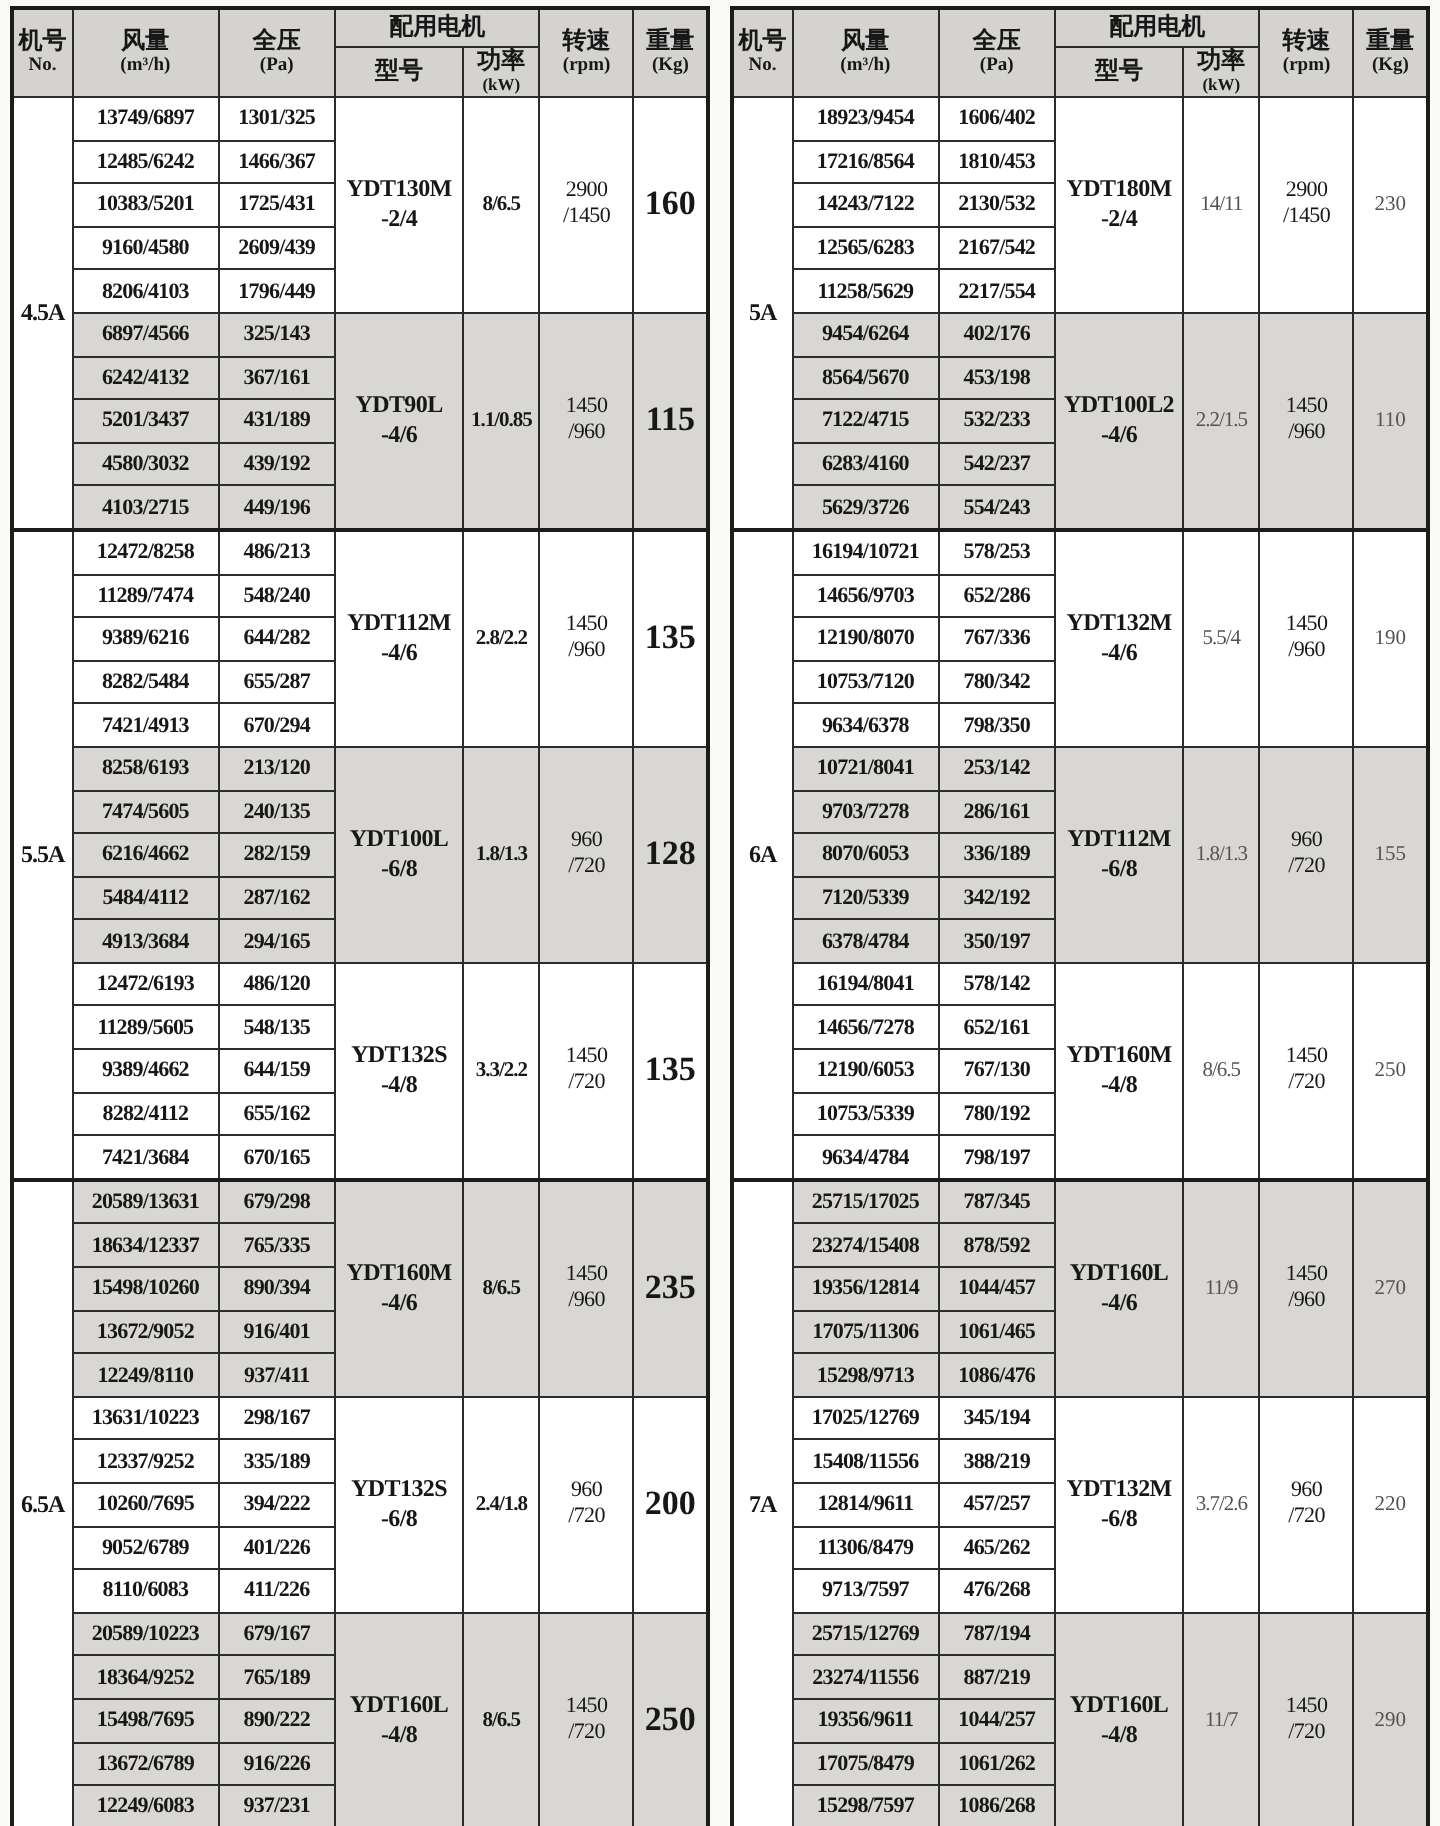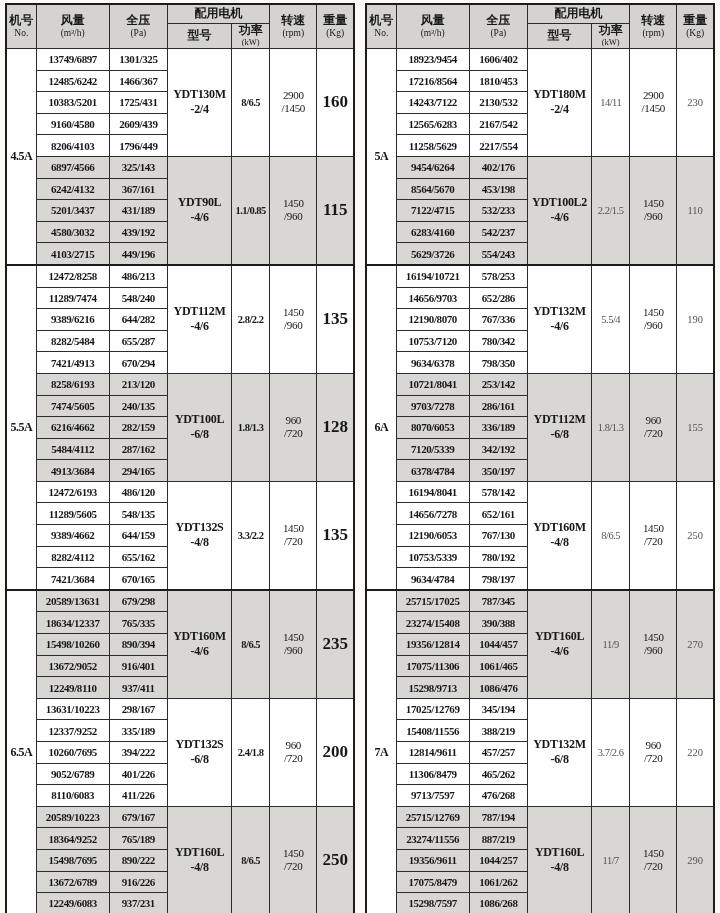--- a/index.html
+++ b/index.html
@@ -19,21 +19,21 @@
   }
   .fan th,.fan td{
     border:1px solid #2c2c2c;
     text-align:center;vertical-align:middle;
     padding:0;overflow:hidden;
   }
   .fan thead th{
     background:#d4d3d0;
     font-weight:bold;font-size:12px;line-height:1.15;
   }
-  .fan thead .sub{font-size:9.5px;font-weight:normal;display:block;}
+  .fan thead .sub{font-size:9.5px;font-weight:bold;display:block;}
   .fan thead .kw{font-size:8.5px;}
   .fan thead tr.h1 th{height:18px;}
   .fan thead tr.h2 th{height:24px;}
   .fan td{height:20.6px;}
   .num{font-weight:bold;font-size:11px;letter-spacing:-0.4px;white-space:nowrap;}
   .secno{font-weight:bold;font-size:12px;background:#fff;letter-spacing:-0.5px;}
   .motor{font-weight:bold;font-size:12px;line-height:1.3;letter-spacing:-0.3px;}
   .power{font-weight:bold;font-size:10.5px;letter-spacing:-0.5px;white-space:nowrap;}
   .speed{font-weight:normal;font-size:11px;line-height:1.25;letter-spacing:-0.3px;}
   .weight{font-weight:bold;font-size:17px;}
@@ -502,21 +502,21 @@
         </td>
         <td class="power g lt" rowspan="5">11/9</td>
         <td class="speed g" rowspan="5">
           <div>1450</div>
           <div>/960</div>
         </td>
         <td class="weight g lt" rowspan="5">270</td>
       </tr>
       <tr>
         <td class="num g">23274/15408</td>
-        <td class="num g">390/388</td>
+        <td class="num g">878/592</td>
       </tr>
       <tr>
         <td class="num g">19356/12814</td>
         <td class="num g">1044/457</td>
       </tr>
       <tr>
         <td class="num g">17075/11306</td>
         <td class="num g">1061/465</td>
       </tr>
       <tr>

